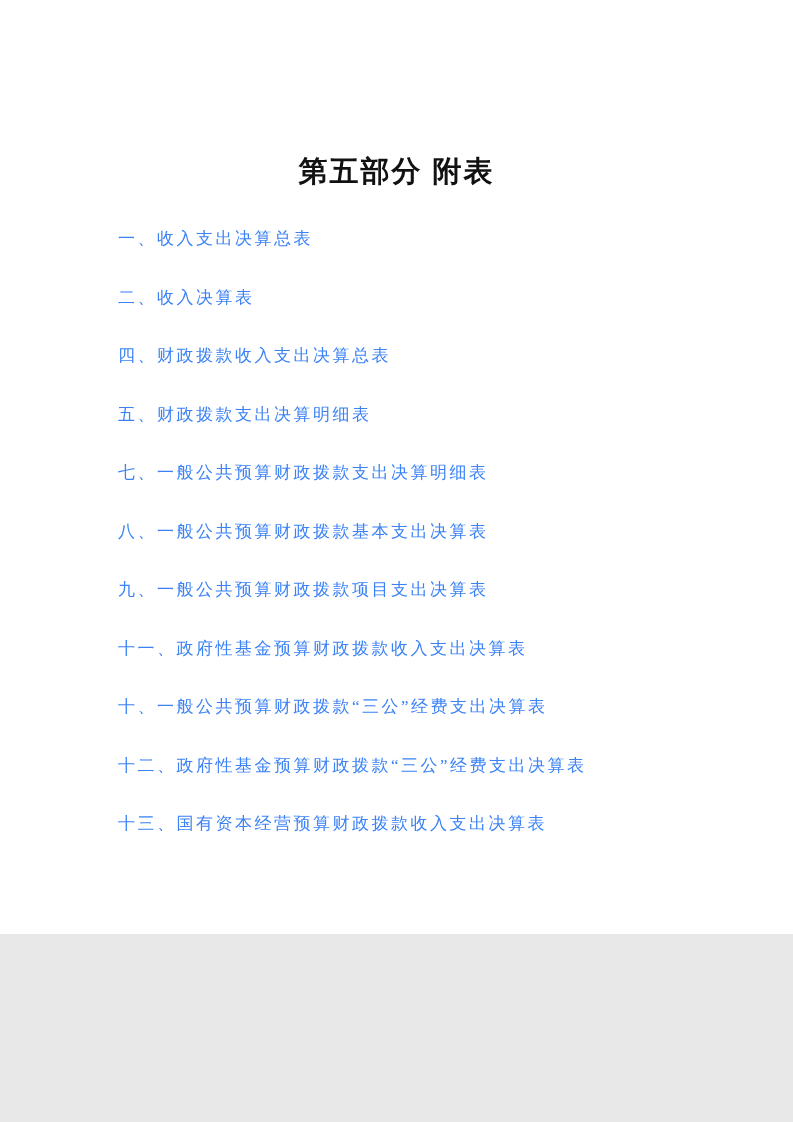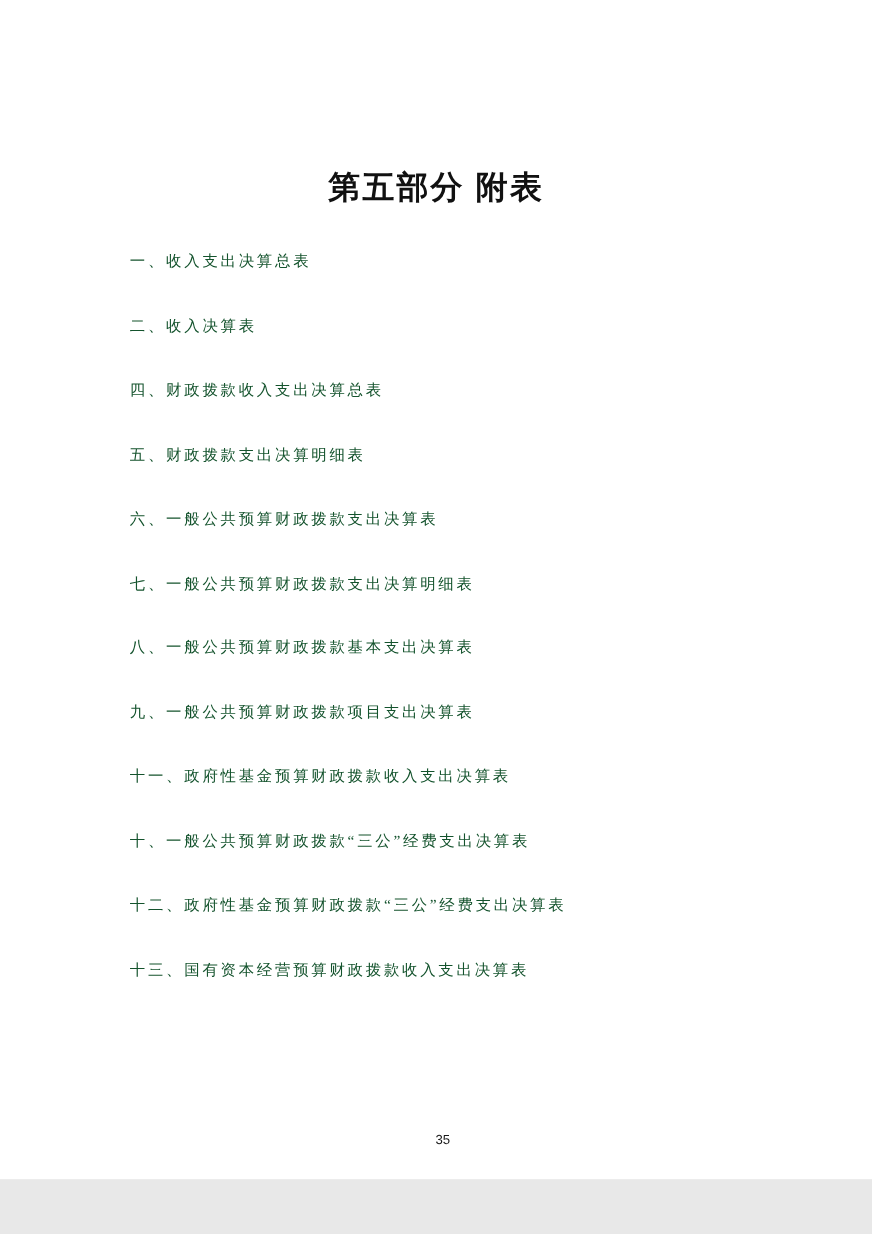--- a/index.html
+++ b/index.html
@@ -8,21 +8,21 @@
   }
   body {
     width: 793px;
     height: 1122px;
     background: #e8e8e8;
     font-family: "Liberation Serif", serif;
   }
   .page {
     position: relative;
     width: 793px;
-    height: 1072px;
+    height: 934px;
     background: #ffffff;
     overflow: hidden;
     color: #1a1a1a;
   }
   .title {
     margin: 0;
     padding-top: 151px;
     text-align: center;
     font-family: "Liberation Sans", "DejaVu Sans", sans-serif;
     font-size: 29px;
@@ -32,24 +32,24 @@
     color: #111111;
   }
   .toc {
     margin-top: 37px;
     padding-left: 118px;
     padding-right: 60px;
   }
   .toc-item {
     margin: 16px 0 36px 0;
     font-family: "Liberation Serif", "DejaVu Serif", serif;
-    font-size: 14px;
+    font-size: 17px;
     line-height: 22.5px;
     letter-spacing: 2.5px;
-    color: #14532d;
+    color: #3b82f6;
     white-space: nowrap;
   }
   .page-number {
     position: absolute;
     top: 1029px;
     left: 12px;
     right: 0;
     text-align: center;
     font-family: "Liberation Sans", "DejaVu Sans", sans-serif;
     font-size: 12px;
@@ -61,21 +61,20 @@
 
 <div class="page">
 
   <h1 class="title">第五部分 附表</h1>
 
   <div class="toc">
     <p class="toc-item">一、收入支出决算总表</p>
     <p class="toc-item">二、收入决算表</p>
     <p class="toc-item">四、财政拨款收入支出决算总表</p>
     <p class="toc-item">五、财政拨款支出决算明细表</p>
-    <p class="toc-item">六、一般公共预算财政拨款支出决算表</p>
     <p class="toc-item">七、一般公共预算财政拨款支出决算明细表</p>
     <p class="toc-item">八、一般公共预算财政拨款基本支出决算表</p>
     <p class="toc-item">九、一般公共预算财政拨款项目支出决算表</p>
     <p class="toc-item">十一、政府性基金预算财政拨款收入支出决算表</p>
     <p class="toc-item">十、一般公共预算财政拨款“三公”经费支出决算表</p>
     <p class="toc-item">十二、政府性基金预算财政拨款“三公”经费支出决算表</p>
     <p class="toc-item">十三、国有资本经营预算财政拨款收入支出决算表</p>
   </div>
 
   <div class="page-number">35</div>

